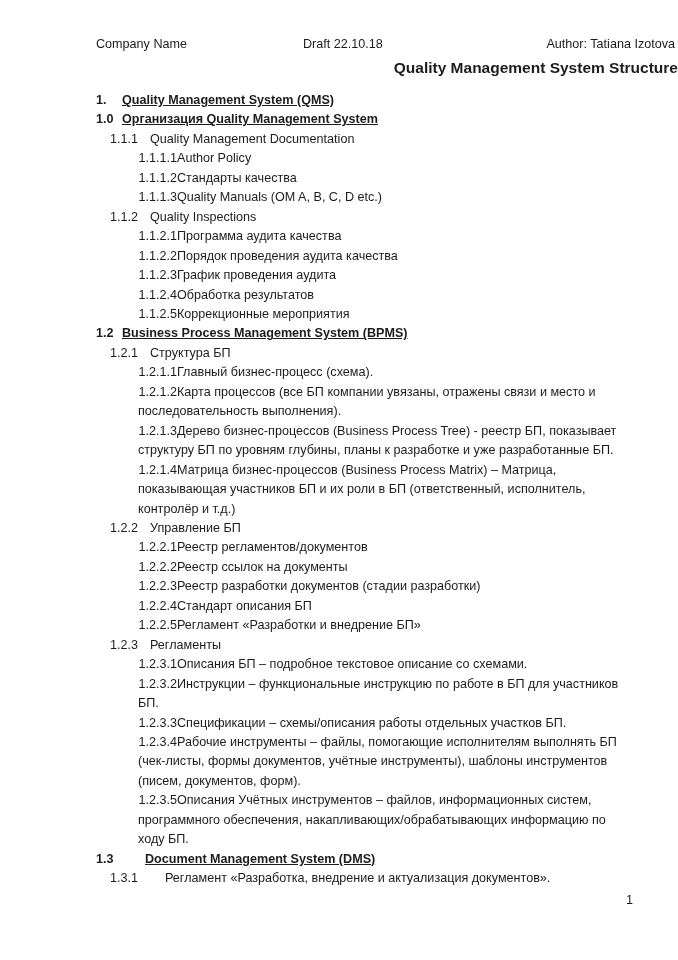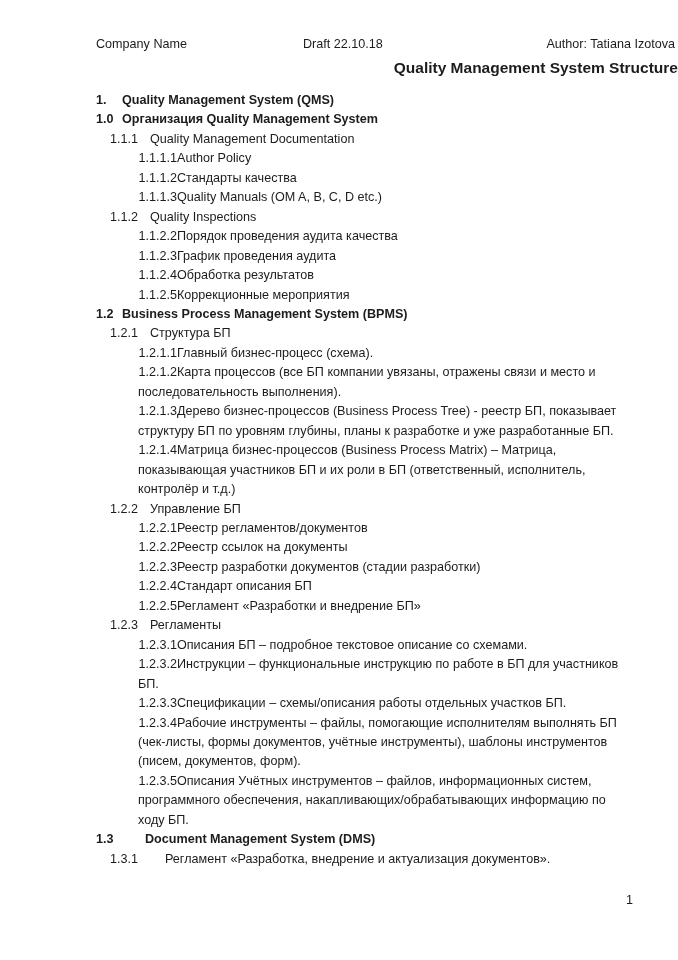--- a/index.html
+++ b/index.html
@@ -47,21 +47,21 @@
   .content {
     position: absolute;
     top: 91px;
     left: 96px;
     width: 545px;
     font-size: 12.6px;
     line-height: 19.45px;
   }
   .item .line { white-space: nowrap; }
   .num { display: inline-block; text-indent: 0; }
-  .bold { font-weight: bold; }
+  .bold { font-weight: bold; text-decoration: underline; }
 
   
   .l1 .first { padding-left: 0; }
   .l1 .num   { width: 26px; }
   
   .l1w .first { padding-left: 0; }
   .l1w .num   { width: 49px; }
   
   .l2 .first { padding-left: 14px; }
   .l2 .num   { width: 40px; }
@@ -110,20 +110,23 @@
       <div class="item l3">
         <div class="line first"><span class="num">1.1.1.2</span><span>Стандарты качества</span></div>
       </div>
       <div class="item l3">
         <div class="line first"><span class="num">1.1.1.3</span><span>Quality Manuals (OM A, B, C, D etc.)</span></div>
       </div>
       <div class="item l2">
         <div class="line first"><span class="num">1.1.2</span><span>Quality Inspections</span></div>
       </div>
       <div class="item l3">
+        <div class="line first"><span class="num">1.1.2.1</span><span>Программа аудита качества</span></div>
+      </div>
+      <div class="item l3">
         <div class="line first"><span class="num">1.1.2.2</span><span>Порядок проведения аудита качества</span></div>
       </div>
       <div class="item l3">
         <div class="line first"><span class="num">1.1.2.3</span><span>График проведения аудита</span></div>
       </div>
       <div class="item l3">
         <div class="line first"><span class="num">1.1.2.4</span><span>Обработка результатов</span></div>
       </div>
       <div class="item l3">
         <div class="line first"><span class="num">1.1.2.5</span><span>Коррекционные мероприятия</span></div>

